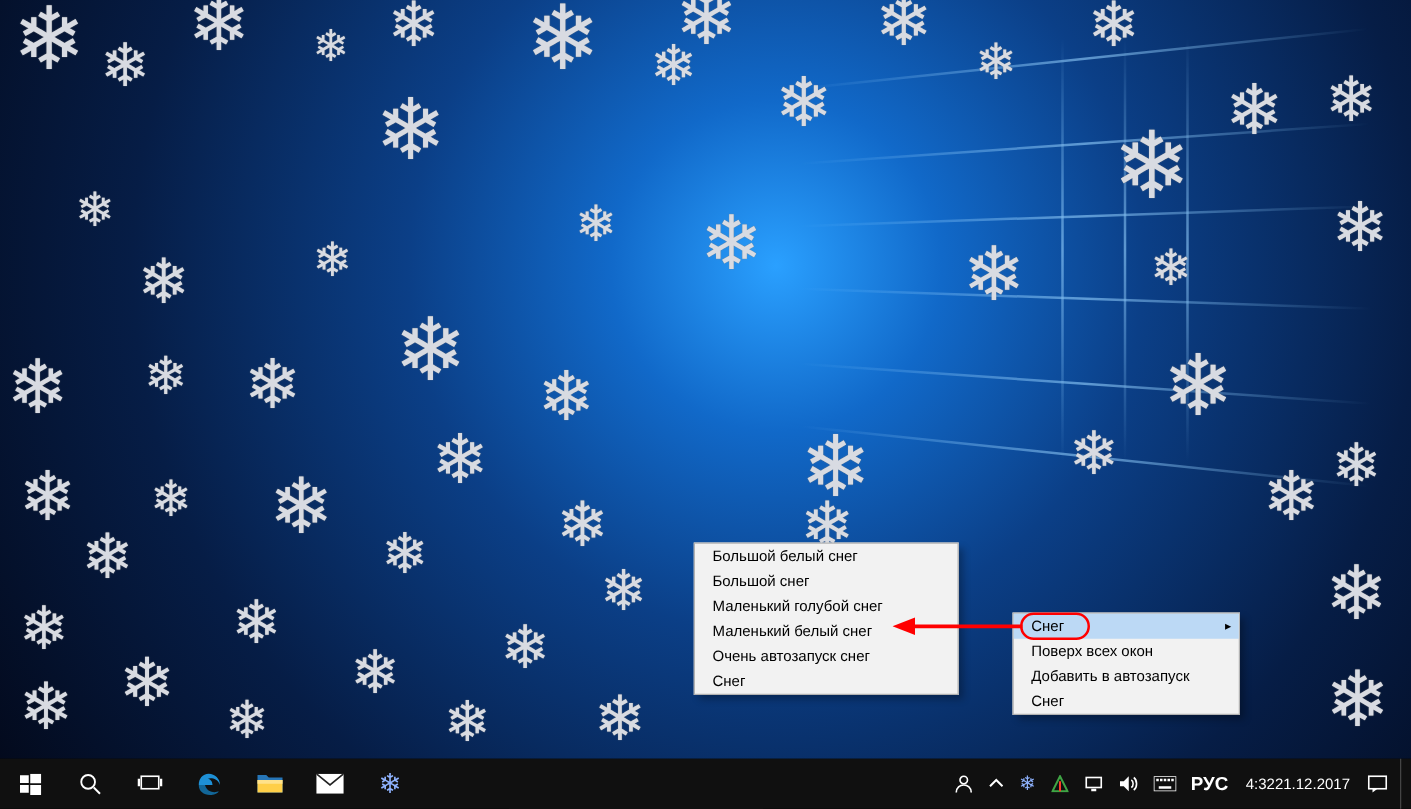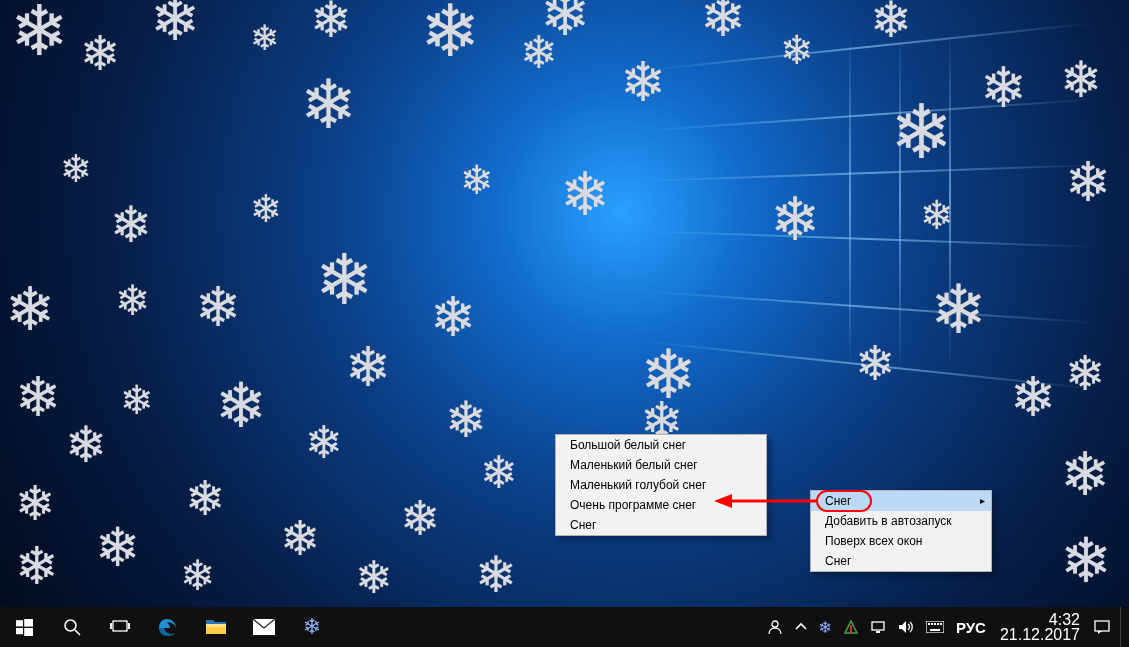--- a/index.html
+++ b/index.html
@@ -68,21 +68,21 @@
   }
   .tray .tray-item {
     padding: 0 6px;
     height: 40px;
     display: flex;
     align-items: center; justify-content: center;
     cursor: pointer;
     font-size: 15px;
     color: #fff;
   }
-  .clock { display: flex; flex-direction: column; align-items: flex-end; padding: 0 8px; font-size: 16px; line-height: 15px; cursor: default;}
+  .clock { display: flex; flex-direction: row; align-items: flex-end; padding: 0 8px; font-size: 12px; line-height: 15px; cursor: default;}
   .lang { font-size: 12px; padding: 0 8px; font-weight: bold; }
   .show-desktop { width: 8px; height: 40px; border-left: 1px solid #444; margin-left: 4px; cursor: pointer;}
   
   .contextmenu {
     position: absolute;
     background: #f2f2f2;
     border: 1px solid #b2b2b2;
     box-shadow: 4px 4px 6px rgba(0,0,0,.3);
     font-size: 12px;
     color: #000;
@@ -181,33 +181,34 @@
   <span class="flake" style="left:15px; top:540px;font-size:52px;">❄</span>
   <span class="flake" style="left:95px; top:520px;font-size:54px;">❄</span>
   <span class="flake" style="left:180px;top:555px;font-size:42px;">❄</span>
   <span class="flake" style="left:355px;top:555px;font-size:45px;">❄</span>
   <span class="flake" style="left:475px;top:550px;font-size:50px;">❄</span>
   <span class="flake" style="left:1060px;top:530px;font-size:62px;">❄</span>
 </div>
 
 <div class="contextmenu sub" style="left:555px; top:434px;">
   <div class="mi">Большой белый снег</div>
+  <div class="mi">Большой снег</div>
+  <div class="mi">Маленький голубой снег</div>
   <div class="mi">Маленький белый снег</div>
-  <div class="mi">Маленький голубой снег</div>
-  <div class="mi">Очень программе снег</div>
+  <div class="mi">Очень автозапуск снег</div>
   <div class="mi">Снег</div>
 </div>
 
 <div class="contextmenu main" style="left:810px; top:490px;">
   <div class="mi highlight">
     <span>Снег</span>
     <span class="arrow">▸</span>
   </div>
+  <div class="mi">Поверх всех окон</div>
   <div class="mi">Добавить в автозапуск</div>
-  <div class="mi">Поверх всех окон</div>
   <div class="mi">Снег</div>
 </div>
 
 <div class="callout-ring" style="left:816px; top:490px; width:56px; height:22px;"></div>
 
 <svg class="callout-arrow" style="left:714px; top:492px;" width="108" height="18">
   <line x1="104" y1="9" x2="18" y2="9" stroke="#ff0000" stroke-width="3"></line>
   <polygon points="0,9 18,2 18,16" fill="#ff0000"></polygon>
 </svg>
 

